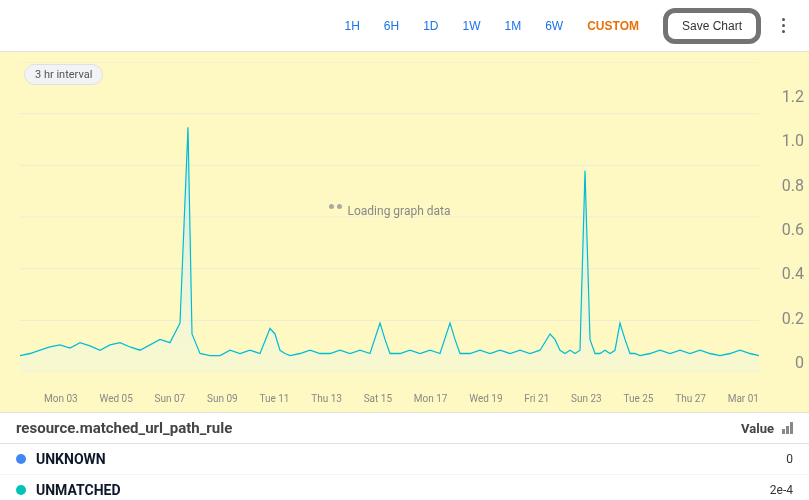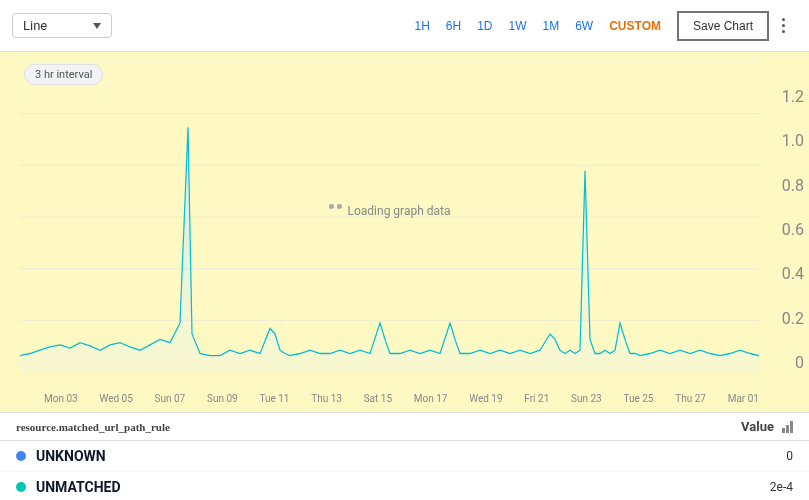--- a/index.html
+++ b/index.html
@@ -24,40 +24,40 @@
       cursor: pointer;
       min-width: 100px;
     }
     .chart-type-select span { font-size: 13px; color: #333; flex: 1; }
     .dropdown-arrow { width: 0; height: 0; border-left: 4px solid transparent; border-right: 4px solid transparent; border-top: 6px solid #555; }
 
     .time-buttons {
       display: flex;
       align-items: center;
       margin-left: auto;
-      gap: 0;
+      gap: 8px;
     }
     .time-btn {
       padding: 4px 8px;
       font-size: 12px;
       cursor: pointer;
       background: none;
       border: none;
       color: #1a73e8;
       font-weight: 500;
       border-radius: 3px;
     }
     .time-btn.active { color: #e8710a; }
     .time-btn.custom { color: #e8710a; font-weight: bold; }
 
     .save-chart-btn {
       padding: 6px 14px;
-      border: 2px solid #737373;
+      border: 5px solid #737373;
       background: #fff;
-      border-radius: 0;
+      border-radius: 12px;
       cursor: pointer;
       font-size: 12px;
       color: #333;
       margin-left: 8px;
     }
 
     .more-btn {
       width: 28px;
       height: 28px;
       display: flex;
@@ -118,25 +118,24 @@
     }
     .data-table-header {
       display: flex;
       align-items: center;
       padding: 6px 16px;
       border-bottom: 1px solid #e0e0e0;
       background: #fff;
     }
     .data-table-header .col-name {
       flex: 1;
-      font-size: 11px;
+      font-size: 15px;
       font-weight: 700;
       color: #444;
       text-transform: none;
-      font-family: Liberation Serif, serif;
     }
     .data-table-header .col-value {
       font-size: 13px;
       font-weight: 700;
       color: #444;
       margin-right: 8px;
     }
     .col-icon {
       display: flex;
       align-items: center;
@@ -198,24 +197,20 @@
     .x-label {
       font-size: 10px;
       color: #888;
       text-align: center;
     }
   </style>
 </head>
 <body>
 
 <div class="toolbar">
-  <div class="chart-type-select">
-    <span>Line</span>
-    <div class="dropdown-arrow"></div>
-  </div>
 
   <div class="time-buttons">
     <button class="time-btn">1H</button>
     <button class="time-btn">6H</button>
     <button class="time-btn">1D</button>
     <button class="time-btn">1W</button>
     <button class="time-btn">1M</button>
     <button class="time-btn">6W</button>
     <button class="time-btn custom active">CUSTOM</button>
     <button class="save-chart-btn">Save Chart</button>

